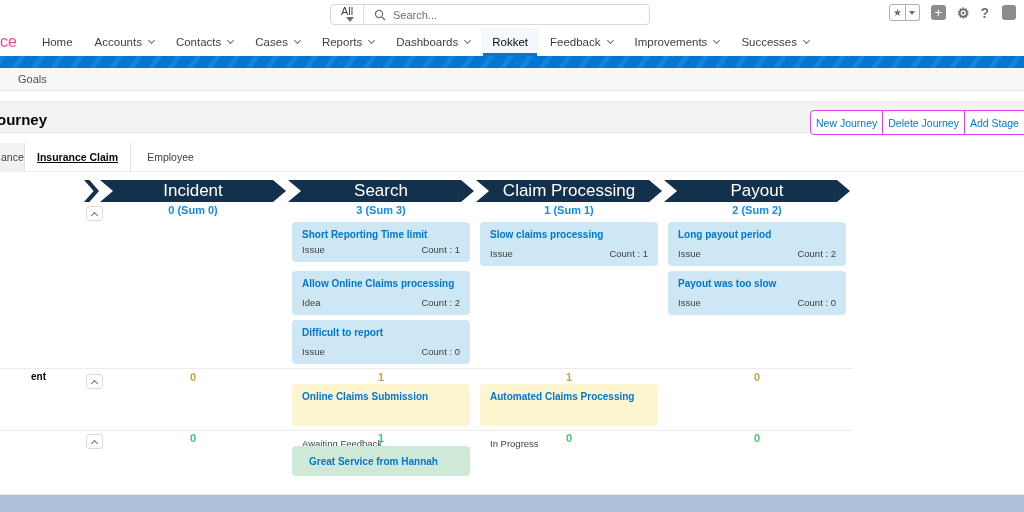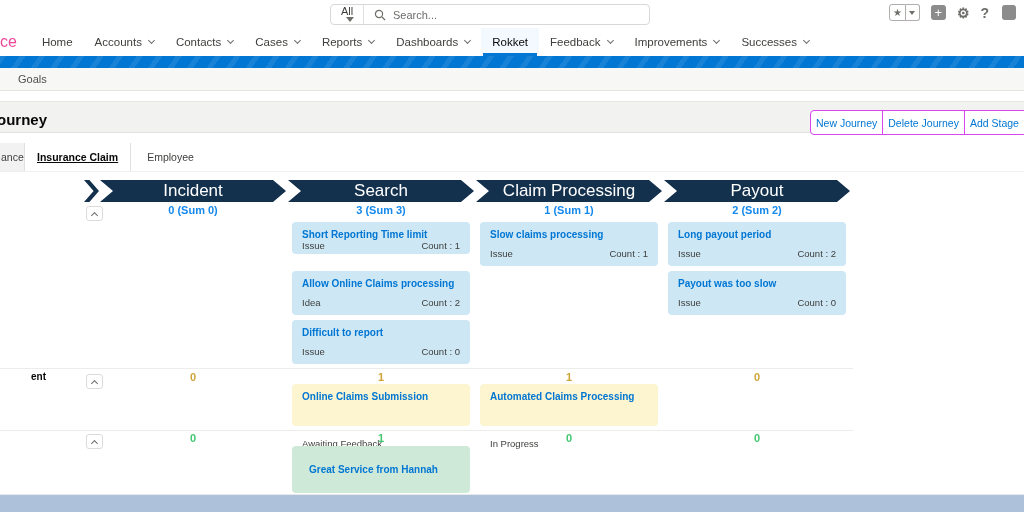--- a/index.html
+++ b/index.html
@@ -206,21 +206,21 @@
   <div class="stage-arrow" style="left:664px;">Payout</div>
 
   <div class="collapse-btn" style="top:206px;">
       <span class="up"></span>
     </div>
   <span class="count c1 blue" style="top:204px;">0 (Sum 0)</span>
   <span class="count c2 blue" style="top:204px;">3 (Sum 3)</span>
   <span class="count c3 blue" style="top:204px;">1 (Sum 1)</span>
   <span class="count c4 blue" style="top:204px;">2 (Sum 2)</span>
 
-  <div class="card blue" style="left:292px; top:222px; height:32px;">
+  <div class="card blue" style="left:292px; top:222px; height:40px;">
     <div class="title">Short Reporting Time limit</div>
     <div class="meta">
         <span>Issue</span>
         <span>Count : 1</span>
       </div>
   </div>
   <div class="card blue" style="left:292px; top:271px; height:44px;">
     <div class="title">Allow Online Claims processing</div>
     <div class="meta">
         <span>Idea</span>
@@ -283,19 +283,19 @@
   <div class="divider" style="top:430px;"></div>
 
   <div class="collapse-btn" style="top:434px;">
       <span class="up"></span>
     </div>
   <span class="count c1 green" style="top:432px;">0</span>
   <span class="count c2 green" style="top:432px;">1</span>
   <span class="count c3 green" style="top:432px;">0</span>
   <span class="count c4 green" style="top:432px;">0</span>
 
-  <div class="card green" style="left:292px; top:446px; height:47px; justify-content:center;padding-left:17px;">
+  <div class="card green" style="left:292px; top:446px; height:30px; justify-content:center;padding-left:17px;">
     <div class="title">Great Service from Hannah</div>
   </div>
 
   <div class="abs bottom-bar"></div>
 
 </div>
 
 </body></html>

